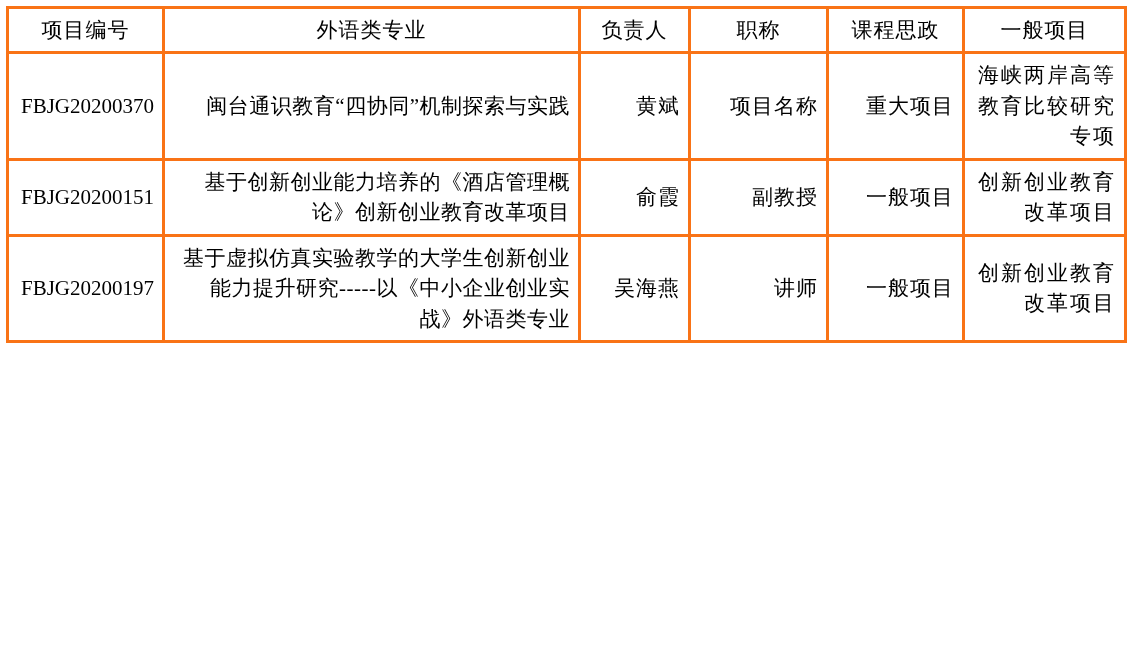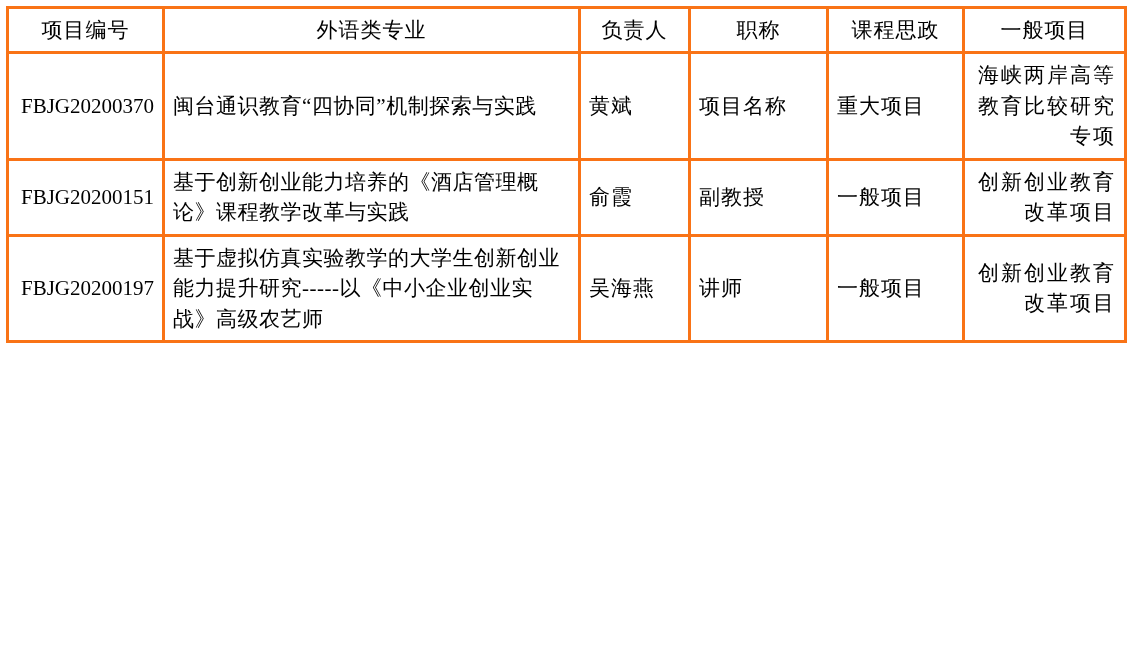--- a/index.html
+++ b/index.html
@@ -50,25 +50,25 @@
   col.c-nature { width: 136px; }
   col.c-cat    { width: 162px; }
 
   td.code {
     text-align: right;
     font-size: 21px;
     letter-spacing: 0px;
     white-space: nowrap;
   }
   td.name {
-    text-align: left;
+    text-align: right;
     letter-spacing: 0.5px;
   }
   td.leader, td.titlecol, td.nature {
-    text-align: left;
+    text-align: right;
     letter-spacing: 1px;
   }
   td.titlecol .two-line {
     display: block;
     line-height: 1.35;
   }
   td.category {
     text-align: right;
     letter-spacing: 2px;
   }
@@ -100,29 +100,29 @@
       <tr>
         <td class="code">FBJG20200370</td>
         <td class="name">闽台通识教育“四协同”机制探索与实践</td>
         <td class="leader">黄斌</td>
         <td class="titlecol">项目名称</td>
         <td class="nature">重大项目</td>
         <td class="category">海峡两岸高等教育比较研究专项</td>
       </tr>
       <tr>
         <td class="code">FBJG20200151</td>
-        <td class="name">基于创新创业能力培养的《酒店管理概论》课程教学改革与实践</td>
+        <td class="name">基于创新创业能力培养的《酒店管理概论》创新创业教育改革项目</td>
         <td class="leader">俞霞</td>
         <td class="titlecol">副教授</td>
         <td class="nature">一般项目</td>
         <td class="category">创新创业教育改革项目</td>
       </tr>
       <tr>
         <td class="code">FBJG20200197</td>
-        <td class="name">基于虚拟仿真实验教学的大学生创新创业能力提升研究-----以《中小企业创业实战》高级农艺师</td>
+        <td class="name">基于虚拟仿真实验教学的大学生创新创业能力提升研究-----以《中小企业创业实战》外语类专业</td>
         <td class="leader">吴海燕</td>
         <td class="titlecol">讲师</td>
         <td class="nature">一般项目</td>
         <td class="category">创新创业教育改革项目</td>
       </tr>
     </tbody>
   </table>
 </div>
 
 </body></html>

